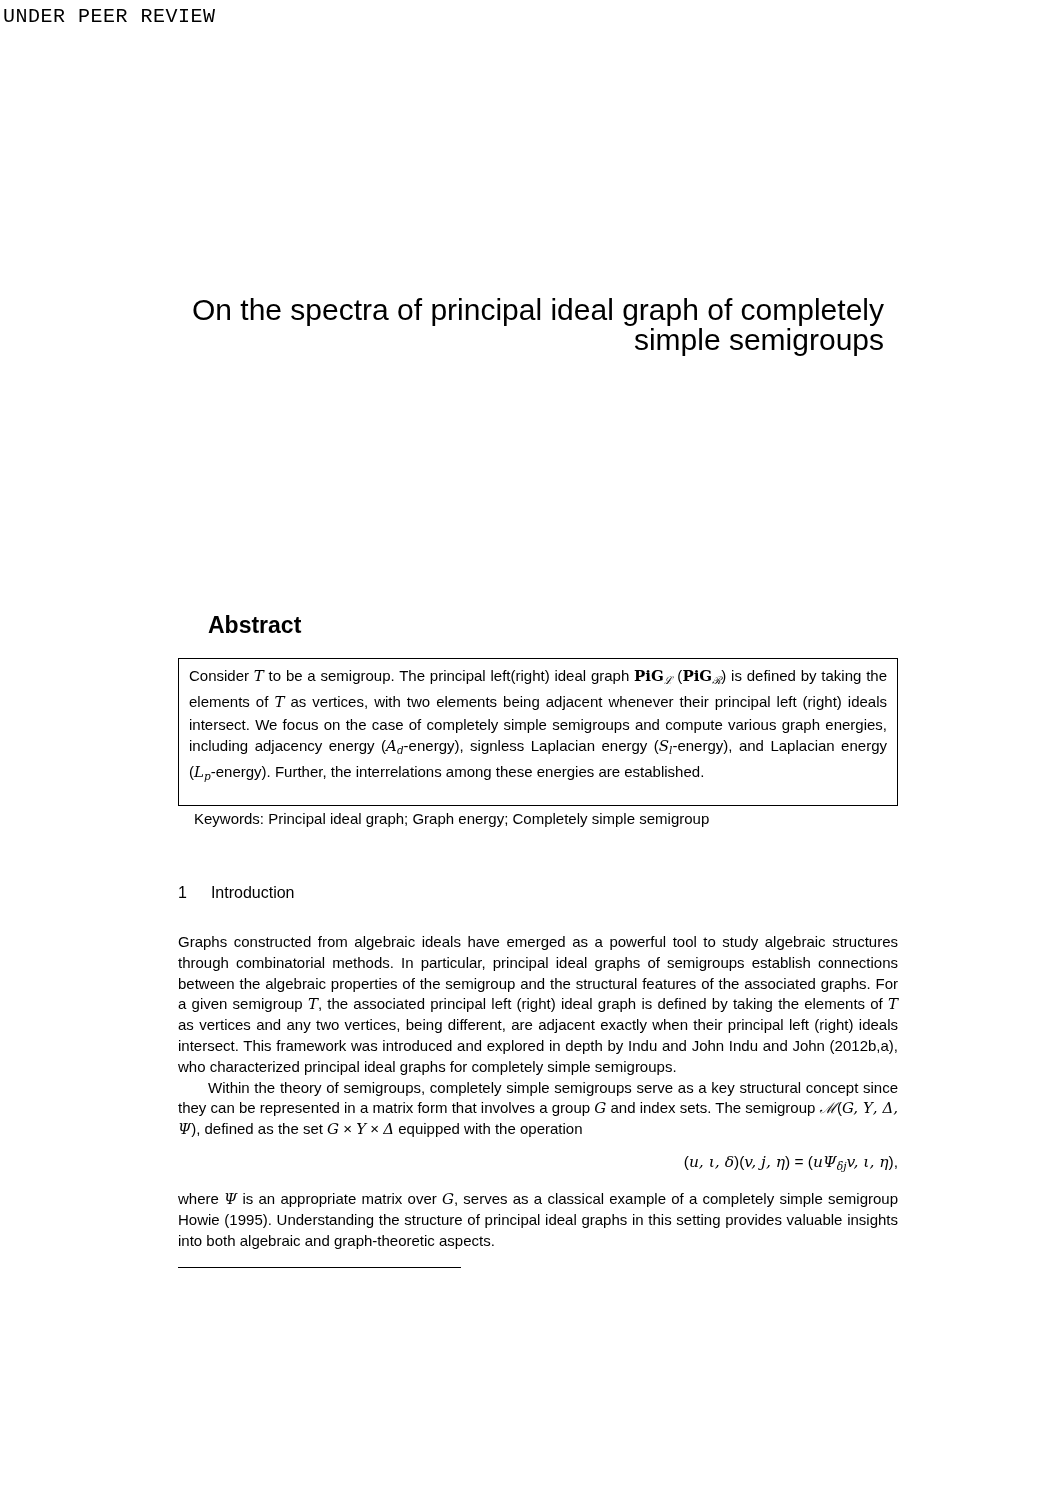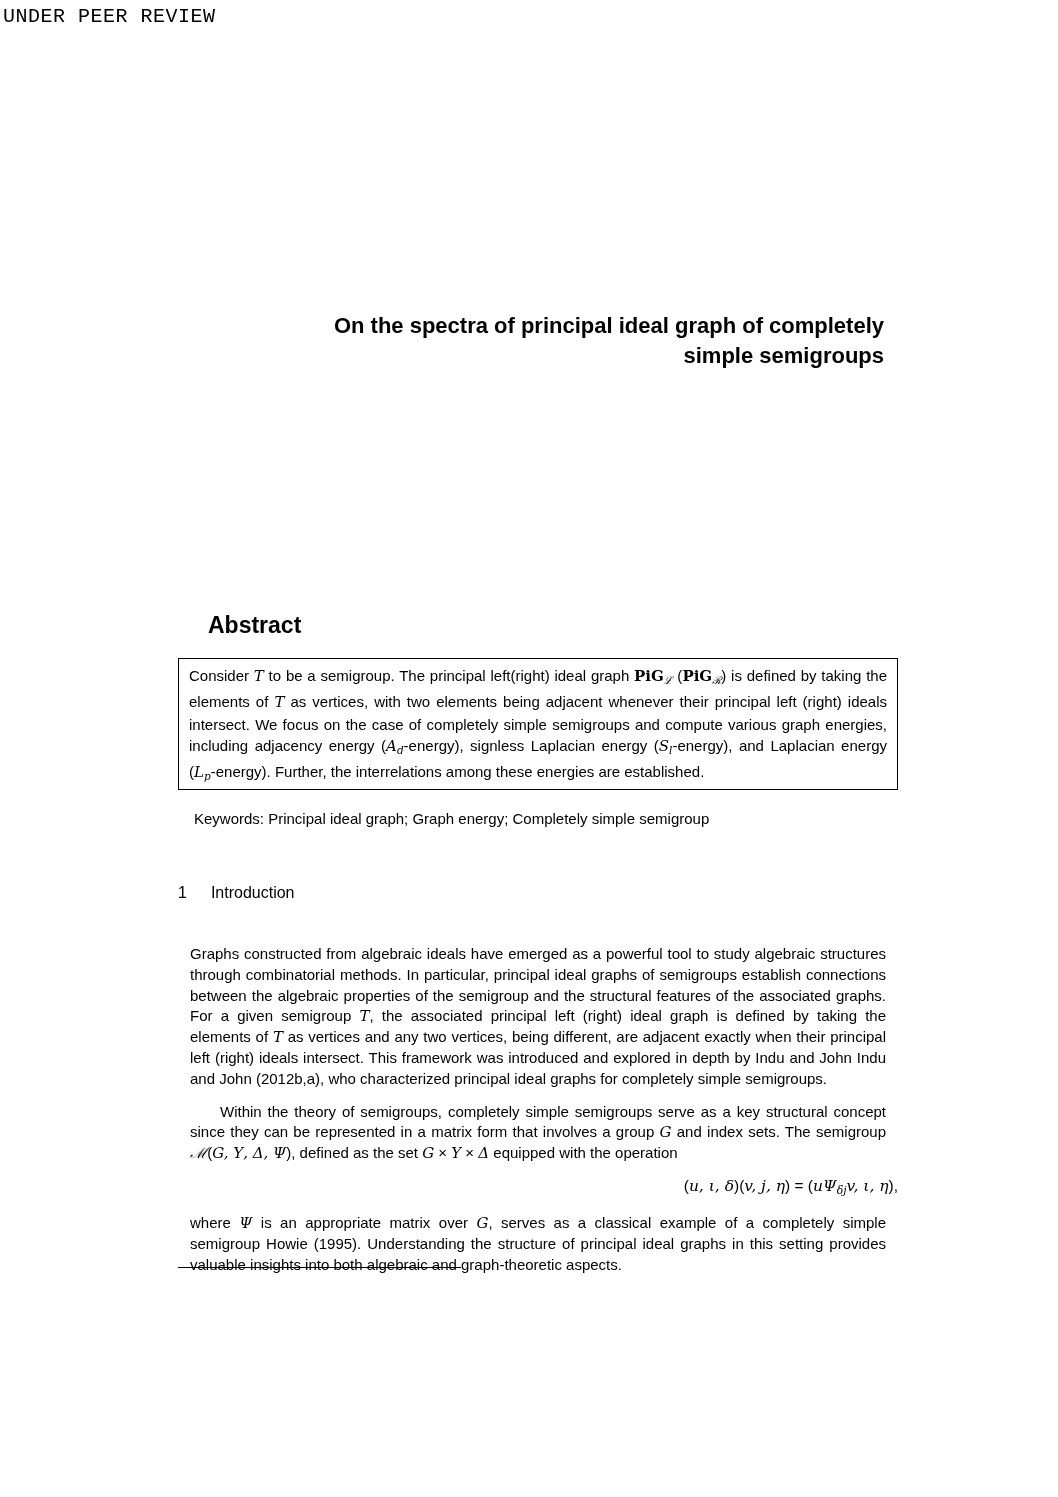--- a/index.html
+++ b/index.html
@@ -26,46 +26,46 @@
   }
   .content {
     position: absolute;
     left: 178px;
     top: 0;
     width: 720px;
     height: 1497px;
   }
   .title-block {
     position: absolute;
-    top: 311px;
+    top: 295px;
     left: 0;
     width: 720px;
     padding-right: 14px;
     box-sizing: border-box;
     text-align: right;
-    font-weight: bold;
-    font-size: 22px;
+    font-weight: normal;
+    font-size: 30px;
     line-height: 30px;
   }
   .title-line { white-space: nowrap; }
   .abstract-heading {
     position: absolute;
     top: 612px;
     left: 30px;
     font-weight: bold;
     font-size: 23px;
   }
   .abstract-box {
     position: absolute;
     top: 658px;
     left: 0;
     width: 720px;
     box-sizing: border-box;
     border: 1.5px solid #000;
-    padding: 6px 10px 2px 10px;
+    padding: 6px 10px 18px 10px;
     font-size: 15px;
     line-height: 21.5px;
     text-align: justify;
   }
   .keywords-line {
     position: absolute;
     top: 810px;
     left: 16px;
     width: 720px;
     font-size: 15px;
@@ -87,21 +87,21 @@
   .section-heading .sec-num { margin-right: 24px; }
   .body-text {
     position: absolute;
     top: 932px;
     left: 0;
     width: 720px;
     font-size: 15px;
     line-height: 20.8px;
     text-align: justify;
   }
-  .body-text p { margin: 12px; }
+  .body-text p { margin: 0; }
   .indent { text-indent: 30px; }
   .equation {
     margin: 12px 0 12px 0;
     text-align: right;
     text-indent: 0;
     font-size: 15.5px;
   }
   .footnote-rule {
     position: absolute;
     top: 1267px;

